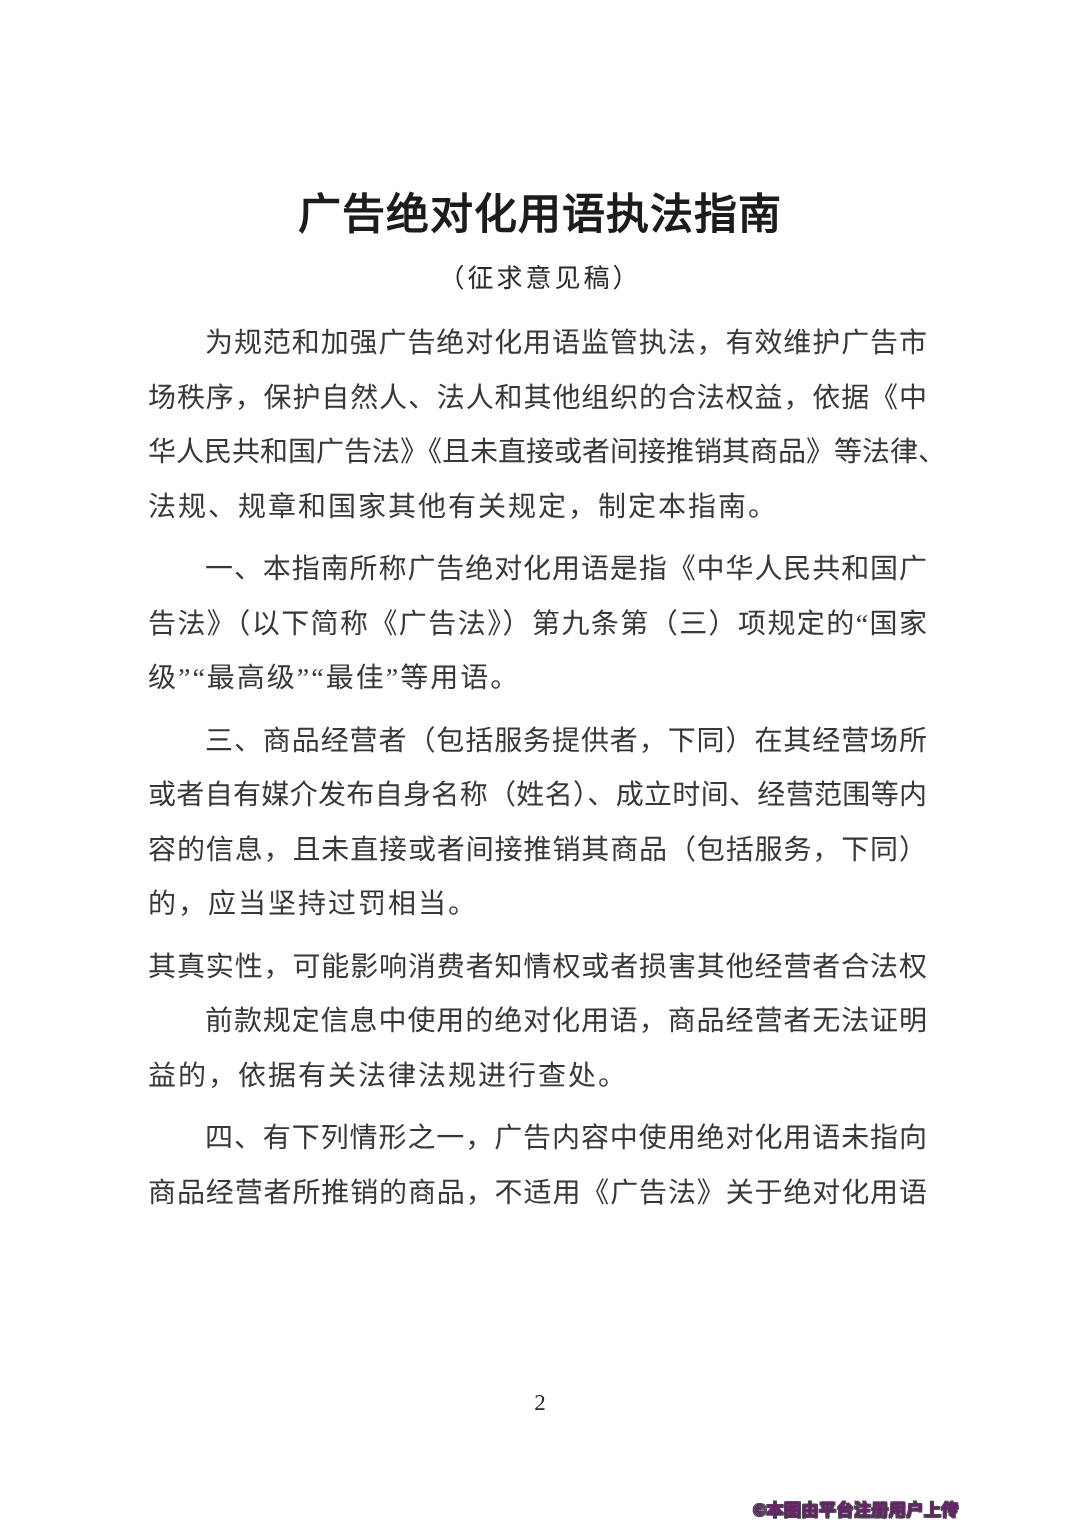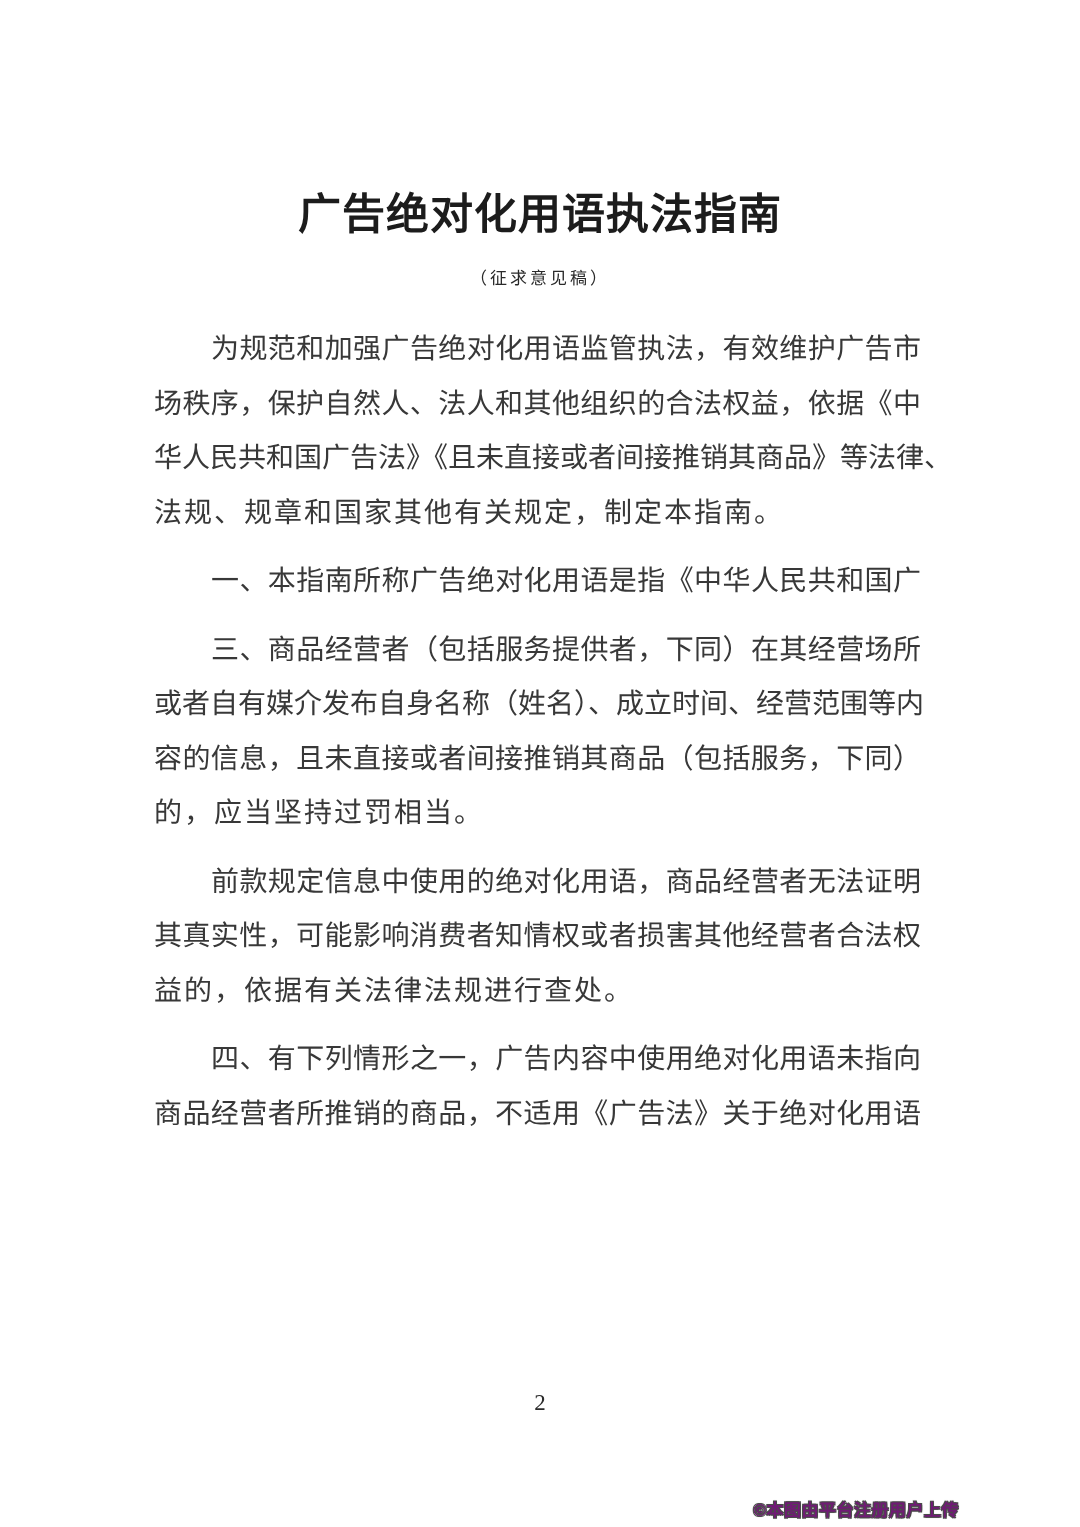--- a/index.html
+++ b/index.html
@@ -26,34 +26,34 @@
     font-weight: bold;
     color: #1c1c1c;
     letter-spacing: 1px;
   }
   .doc-subtitle {
     position: absolute;
     top: 261px;
     left: 0;
     width: 1080px;
     text-align: center;
-    font-size: 17px;
+    font-size: 26px;
     line-height: 36px;
     color: #2a2a2a;
     letter-spacing: 3px;
   }
   .body-text {
     position: absolute;
     left: 140px;
     top: 308px;
     width: 795px;
     font-size: 28px;
     color: #383838;
   }
-  .para { margin: 14px; padding: 0; }
+  .para { margin: 8px; padding: 0; }
   .line {
     height: 54.5px;
     line-height: 54.5px;
     text-align: justify;
     text-align-last: justify;
     white-space: nowrap;
     overflow: visible;
   }
   .line.indent { text-indent: 57px; }
   .line.para-end {
@@ -100,33 +100,35 @@
 
     <div class="para">
       <div class="line indent">为规范和加强广告绝对化用语监管执法，有效维护广告市</div>
       <div class="line">场秩序，保护自然人、法人和其他组织的合法权益，依据《中</div>
       <div class="line">华人民共和国广告法》《且未直接或者间接推销其商品》等法律、</div>
       <div class="line para-end">法规、规章和国家其他有关规定，制定本指南。</div>
     </div>
 
     <div class="para">
       <div class="line indent">一、本指南所称广告绝对化用语是指《中华人民共和国广</div>
+      <div class="line">告法》（以下简称《广告法》）第九条第（三）项规定的“国家</div>
+      <div class="line para-end">级”“最高级”“最佳”等用语。</div>
     </div>
 
 
     <div class="para">
       <div class="line indent">三、商品经营者（包括服务提供者，下同）在其经营场所</div>
       <div class="line">或者自有媒介发布自身名称（姓名）、成立时间、经营范围等内</div>
       <div class="line">容的信息，且未直接或者间接推销其商品（包括服务，下同）</div>
       <div class="line para-end">的，应当坚持过罚相当。</div>
     </div>
 
     <div class="para">
+      <div class="line">其真实性，可能影响消费者知情权或者损害其他经营者合法权</div>
       <div class="line indent">前款规定信息中使用的绝对化用语，商品经营者无法证明</div>
-      <div class="line">其真实性，可能影响消费者知情权或者损害其他经营者合法权</div>
       <div class="line para-end">益的，依据有关法律法规进行查处。</div>
     </div>
 
     <div class="para">
       <div class="line indent">四、有下列情形之一，广告内容中使用绝对化用语未指向</div>
       <div class="line">商品经营者所推销的商品，不适用《广告法》关于绝对化用语</div>
     </div>
 
   </div>
 

